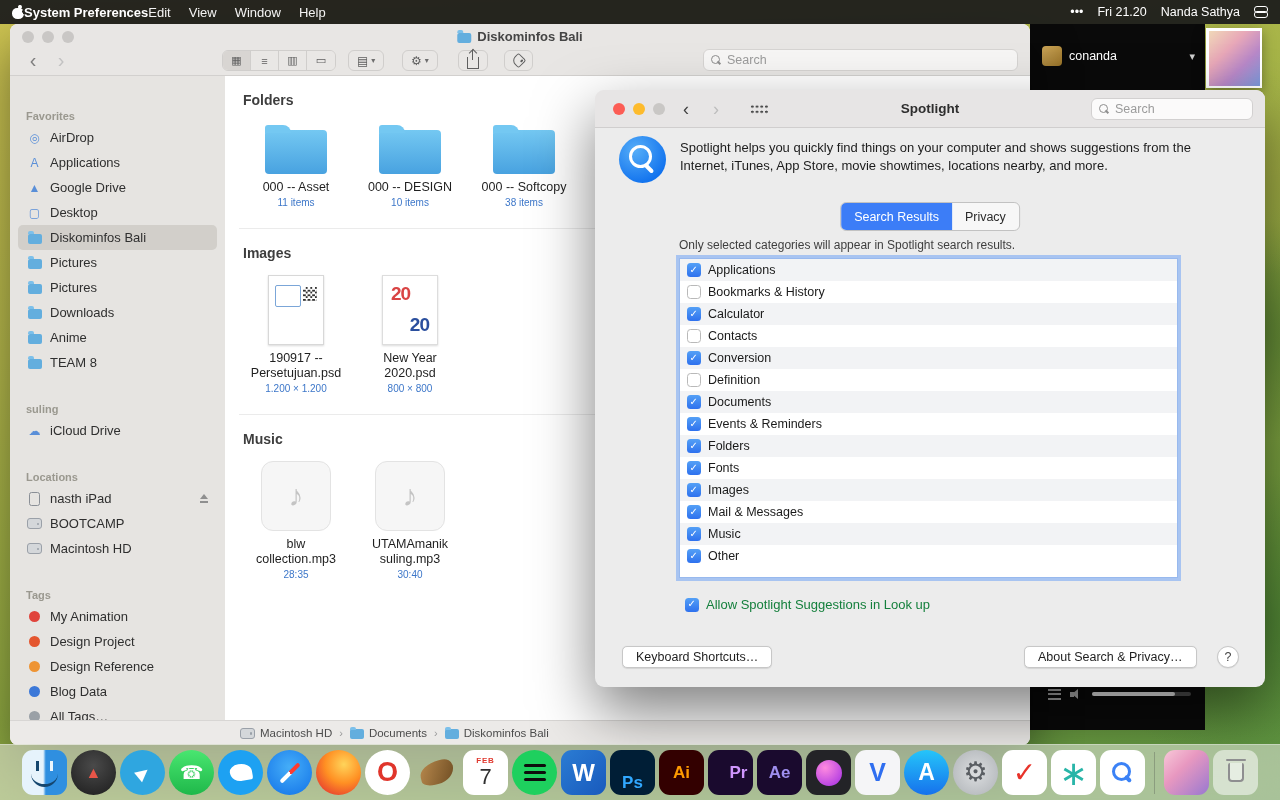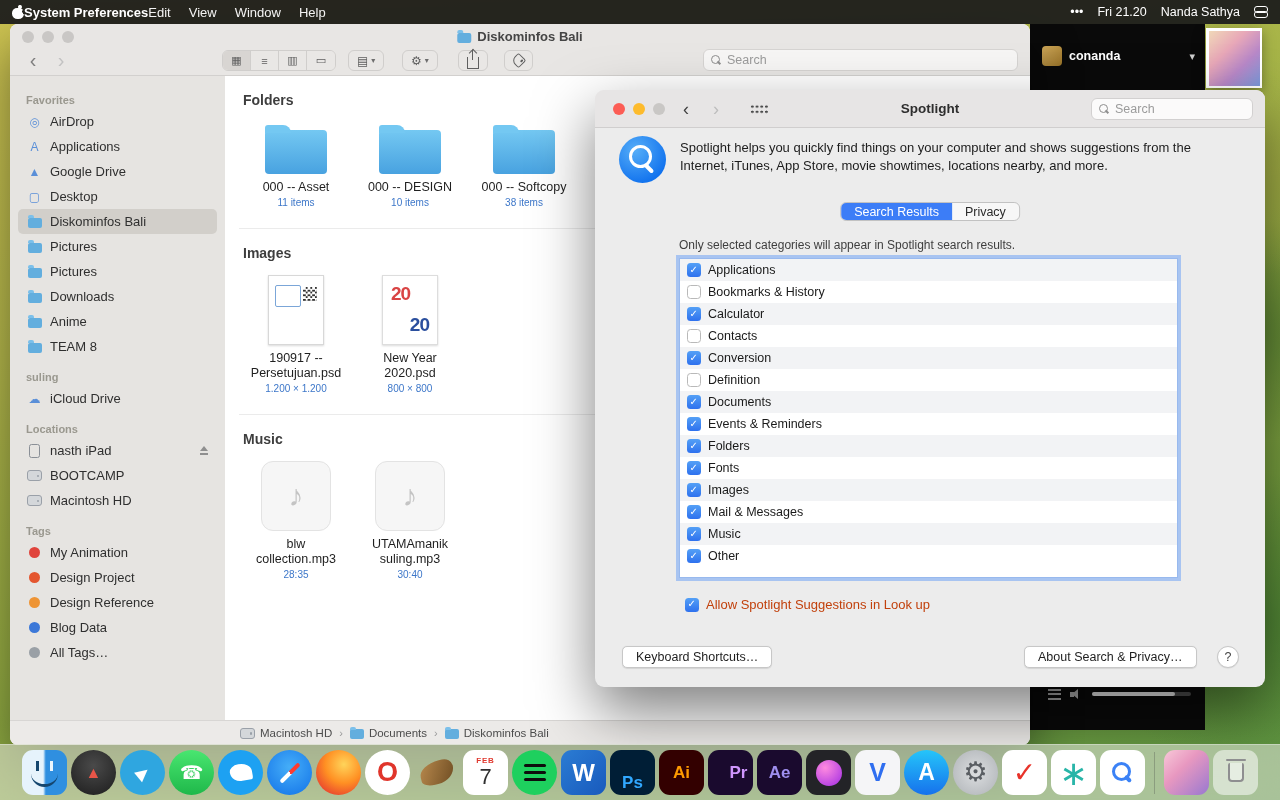--- a/index.html
+++ b/index.html
@@ -56,21 +56,21 @@
   .mag::before { content:""; position:absolute; width:7px; height:7px; border:1.5px solid #8e8e8e; border-radius:50%; }
   .mag::after { content:""; position:absolute; width:1.5px; height:4px; background:#8e8e8e; left:7px; top:6.5px; transform:rotate(-45deg); }
   .share-ic { width:12px; height:12px; border:1.5px solid #5f5f5f; border-top:none; position:relative; margin-top:5px; }
   .share-ic::before { content:""; position:absolute; left:3.8px; top:-7px; width:1.5px; height:10px; background:#5f5f5f; }
   .share-ic::after { content:""; position:absolute; left:1.8px; top:-7.5px; width:5px; height:5px;
     border-left:1.5px solid #5f5f5f; border-top:1.5px solid #5f5f5f; transform:rotate(45deg); }
   .tag-ic { width:11px; height:11px; border:1.5px solid #5f5f5f; border-radius:2px 2px 2px 6px; transform:rotate(45deg); position:relative; }
   .tag-ic::after { content:""; position:absolute; right:1px; top:1px; width:2.5px; height:2.5px; border-radius:50%; background:#5f5f5f; }
   
   .fsidebar { position:absolute; top:52px; left:0; width:215px; bottom:25px; background:#e6e4e1; padding:6px 8px; overflow:hidden; }
-  .sb-title { font-size:11px; font-weight:bold; color:#9a988f; margin:12px 8px 3px; }
+  .sb-title { font-size:11px; font-weight:bold; color:#9a988f; margin:28px 8px 3px; }
   .sb-item { display:flex; align-items:center; gap:7px; height:25px; padding:0 8px; border-radius:5px; font-size:13px; color:#2f2f2f; }
   .sb-item.sel { background:#d2cfca; }
   .sb-ic { width:17px; text-align:center; color:#5a8fd8; font-size:12px; flex:none; display:flex; justify-content:center; }
   .mfolder { width:14px; height:10px; background:#63aede; border-radius:2px; position:relative; display:inline-block; margin-top:2px; }
   .mfolder::before { content:""; position:absolute; top:-2.5px; left:0; width:6px; height:3px; background:#7cc0ea; border-radius:2px 2px 0 0; }
   .mdisk { width:15px; height:11px; border-radius:3px; background:#d4d7da; border:1px solid #9aa0a8; position:relative; display:inline-block; }
   .mdisk::after { content:""; position:absolute; right:2px; top:3.5px; width:2.5px; height:2.5px; border-radius:50%; background:#9aa0a8; }
   .mipad { width:11px; height:14px; border:1.5px solid #8a8f96; border-radius:2.5px; display:inline-block; }
   .tagdot { width:11px; height:11px; border-radius:50%; display:inline-block; }
   .eject { width:10px; height:9px; position:relative; margin-left:auto; flex:none; }
@@ -122,46 +122,46 @@
     display:flex; align-items:center; justify-content:center; }
   .dots { width:18px; height:11px; background-image:radial-gradient(circle,#4c4c4c 1.1px,transparent 1.4px);
     background-size:4.7px 5.2px; }
   .sp-search { position:absolute; right:12px; top:8px; width:162px; height:22px; background:#fbfafa; border:1px solid #d2d0d0;
     border-radius:6px; display:flex; align-items:center; padding:0 7px; gap:5px; }
   .spot-icon { position:absolute; left:24px; top:46px; width:47px; height:47px; border-radius:50%;
     background:radial-gradient(circle at 35% 30%, #56aef8, #1273ee 75%); }
   .spot-icon::before { content:""; position:absolute; left:10px; top:9px; width:17px; height:17px; border:3.5px solid #fff; border-radius:50%; }
   .spot-icon::after { content:""; position:absolute; left:28px; top:27px; width:4px; height:11px; background:#fff; border-radius:2px; transform:rotate(-45deg); }
   .sp-desc { position:absolute; left:85px; top:49px; width:548px; font-size:13px; color:#1c1c1c; line-height:17.5px; }
-  .sp-tabs { position:absolute; top:112px; left:50%; transform:translateX(-50%); display:flex; height:19px;
+  .sp-tabs { position:absolute; top:112px; left:50%; transform:translateX(-50%); display:flex; height:29px;
     border:1px solid #c2c2c2; border-radius:6px; overflow:hidden; background:#f7f7f7; }
   .sp-tab { padding:0 13px; font-size:12.5px; display:flex; align-items:center; color:#2b2b2b; }
   .sp-tab.sel { background:#3c7df7; color:#fff; }
   .sp-caption { position:absolute; left:84px; top:148px; font-size:12px; color:#3e3e3e; }
   .sp-list { position:absolute; left:84px; top:168px; width:499px; height:320px; background:#fff;
     border:1px solid #98b9ee; box-shadow:0 0 0 3px rgba(100,155,245,.5); overflow:hidden; }
   .cat-row { height:22px; display:flex; align-items:center; padding-left:7px; gap:7px; }
   .cat-row:nth-child(odd) { background:#f2f3f5; }
   .cat-label { font-size:12.5px; color:#1a1a1a; }
   .cb { width:14px; height:14px; border-radius:3.5px; flex:none; position:relative; display:inline-block; }
   .cb.on { background:linear-gradient(#54a0f6,#2e71ee); }
   .cb.on::after { content:"✓"; color:#fff; font-size:10px; font-weight:bold; position:absolute; left:2.6px; top:0.6px; }
   .cb.off { background:#fff; border:1px solid #b9b9b9; }
   .allow { position:absolute; left:90px; top:507px; display:flex; align-items:center; gap:7px; }
-  .allow-label { font-size:13px; color:#c2410c; }
+  .allow-label { font-size:13px; color:#15803d; }
   .sp-btn { position:absolute; height:22px; border-radius:5px; background:#fff; border:1px solid #c7c7c7;
     box-shadow:0 .5px 1px rgba(0,0,0,.1); font-size:12.5px; color:#1e1e1e; display:flex; align-items:center; padding:0 13px; }
   .sp-btn.kb { left:27px; top:556px; }
   .sp-btn.about { left:429px; top:556px; }
   .sp-btn.help { left:622px; top:556px; width:22px; padding:0; justify-content:center; border-radius:50%; color:#444; }
   
   .spotify { position:absolute; left:1030px; top:24px; width:175px; height:706px; background:#0a0a0a; z-index:5; }
   .sp-account { position:absolute; top:22px; left:12px; right:10px; display:flex; align-items:center; gap:7px; }
   .sp-avatar { width:20px; height:20px; border-radius:4px; background:linear-gradient(135deg,#d8b05e,#9a7428); flex:none; }
-  .sp-name { color:#fff; font-size:12.5px; font-weight:bold; }
+  .sp-name { color:#fff; font-size:12.5px; font-weight:normal; }
   .sp-chev { margin-left:auto; color:#d0d0d0; font-size:11px; }
   .sp-vol { position:absolute; top:664px; left:18px; right:14px; display:flex; align-items:center; gap:9px; }
   .queue { width:13px; height:11px; border-top:2px solid #b3b3b3; border-bottom:2px solid #b3b3b3; position:relative; flex:none; }
   .queue::before { content:""; position:absolute; top:2.5px; left:0; right:0; height:2px; background:#b3b3b3; }
   .spk { width:13px; height:12px; position:relative; flex:none; }
   .spk::before { content:""; position:absolute; left:0; top:3.5px; width:4px; height:5px; background:#b3b3b3; }
   .spk::after { content:""; position:absolute; left:2px; top:1px; border-top:5px solid transparent; border-bottom:5px solid transparent; border-right:6px solid #b3b3b3; }
   .vtrack { flex:1; height:4px; border-radius:2px; background:#4d4d4d; position:relative; }
   .vfill { position:absolute; left:0; top:0; bottom:0; width:84%; background:#e9e9e9; border-radius:2px; }
   

